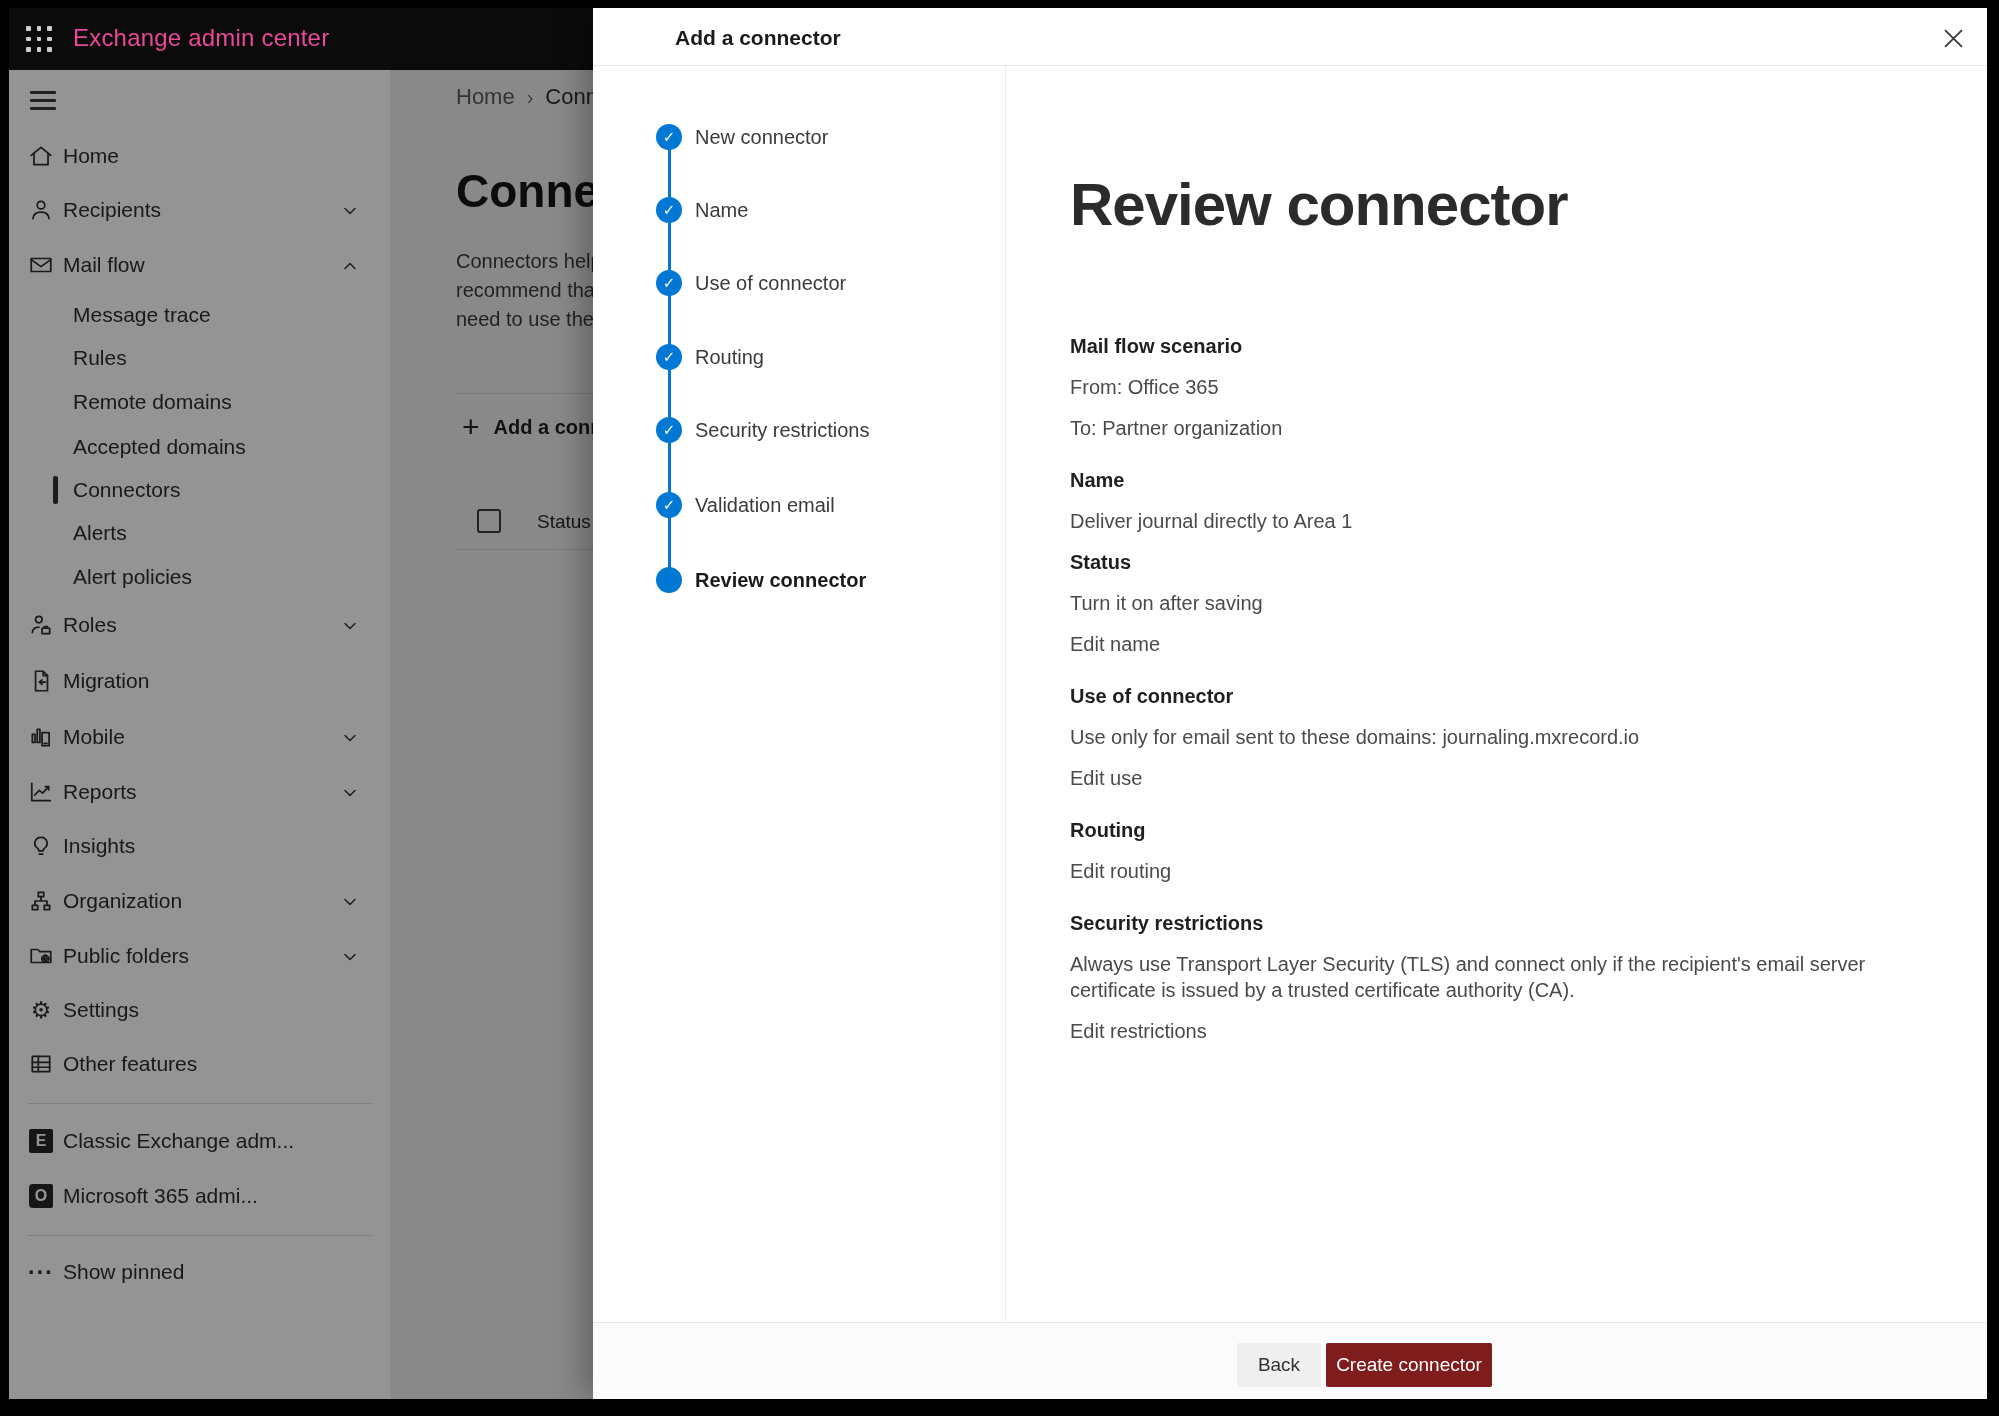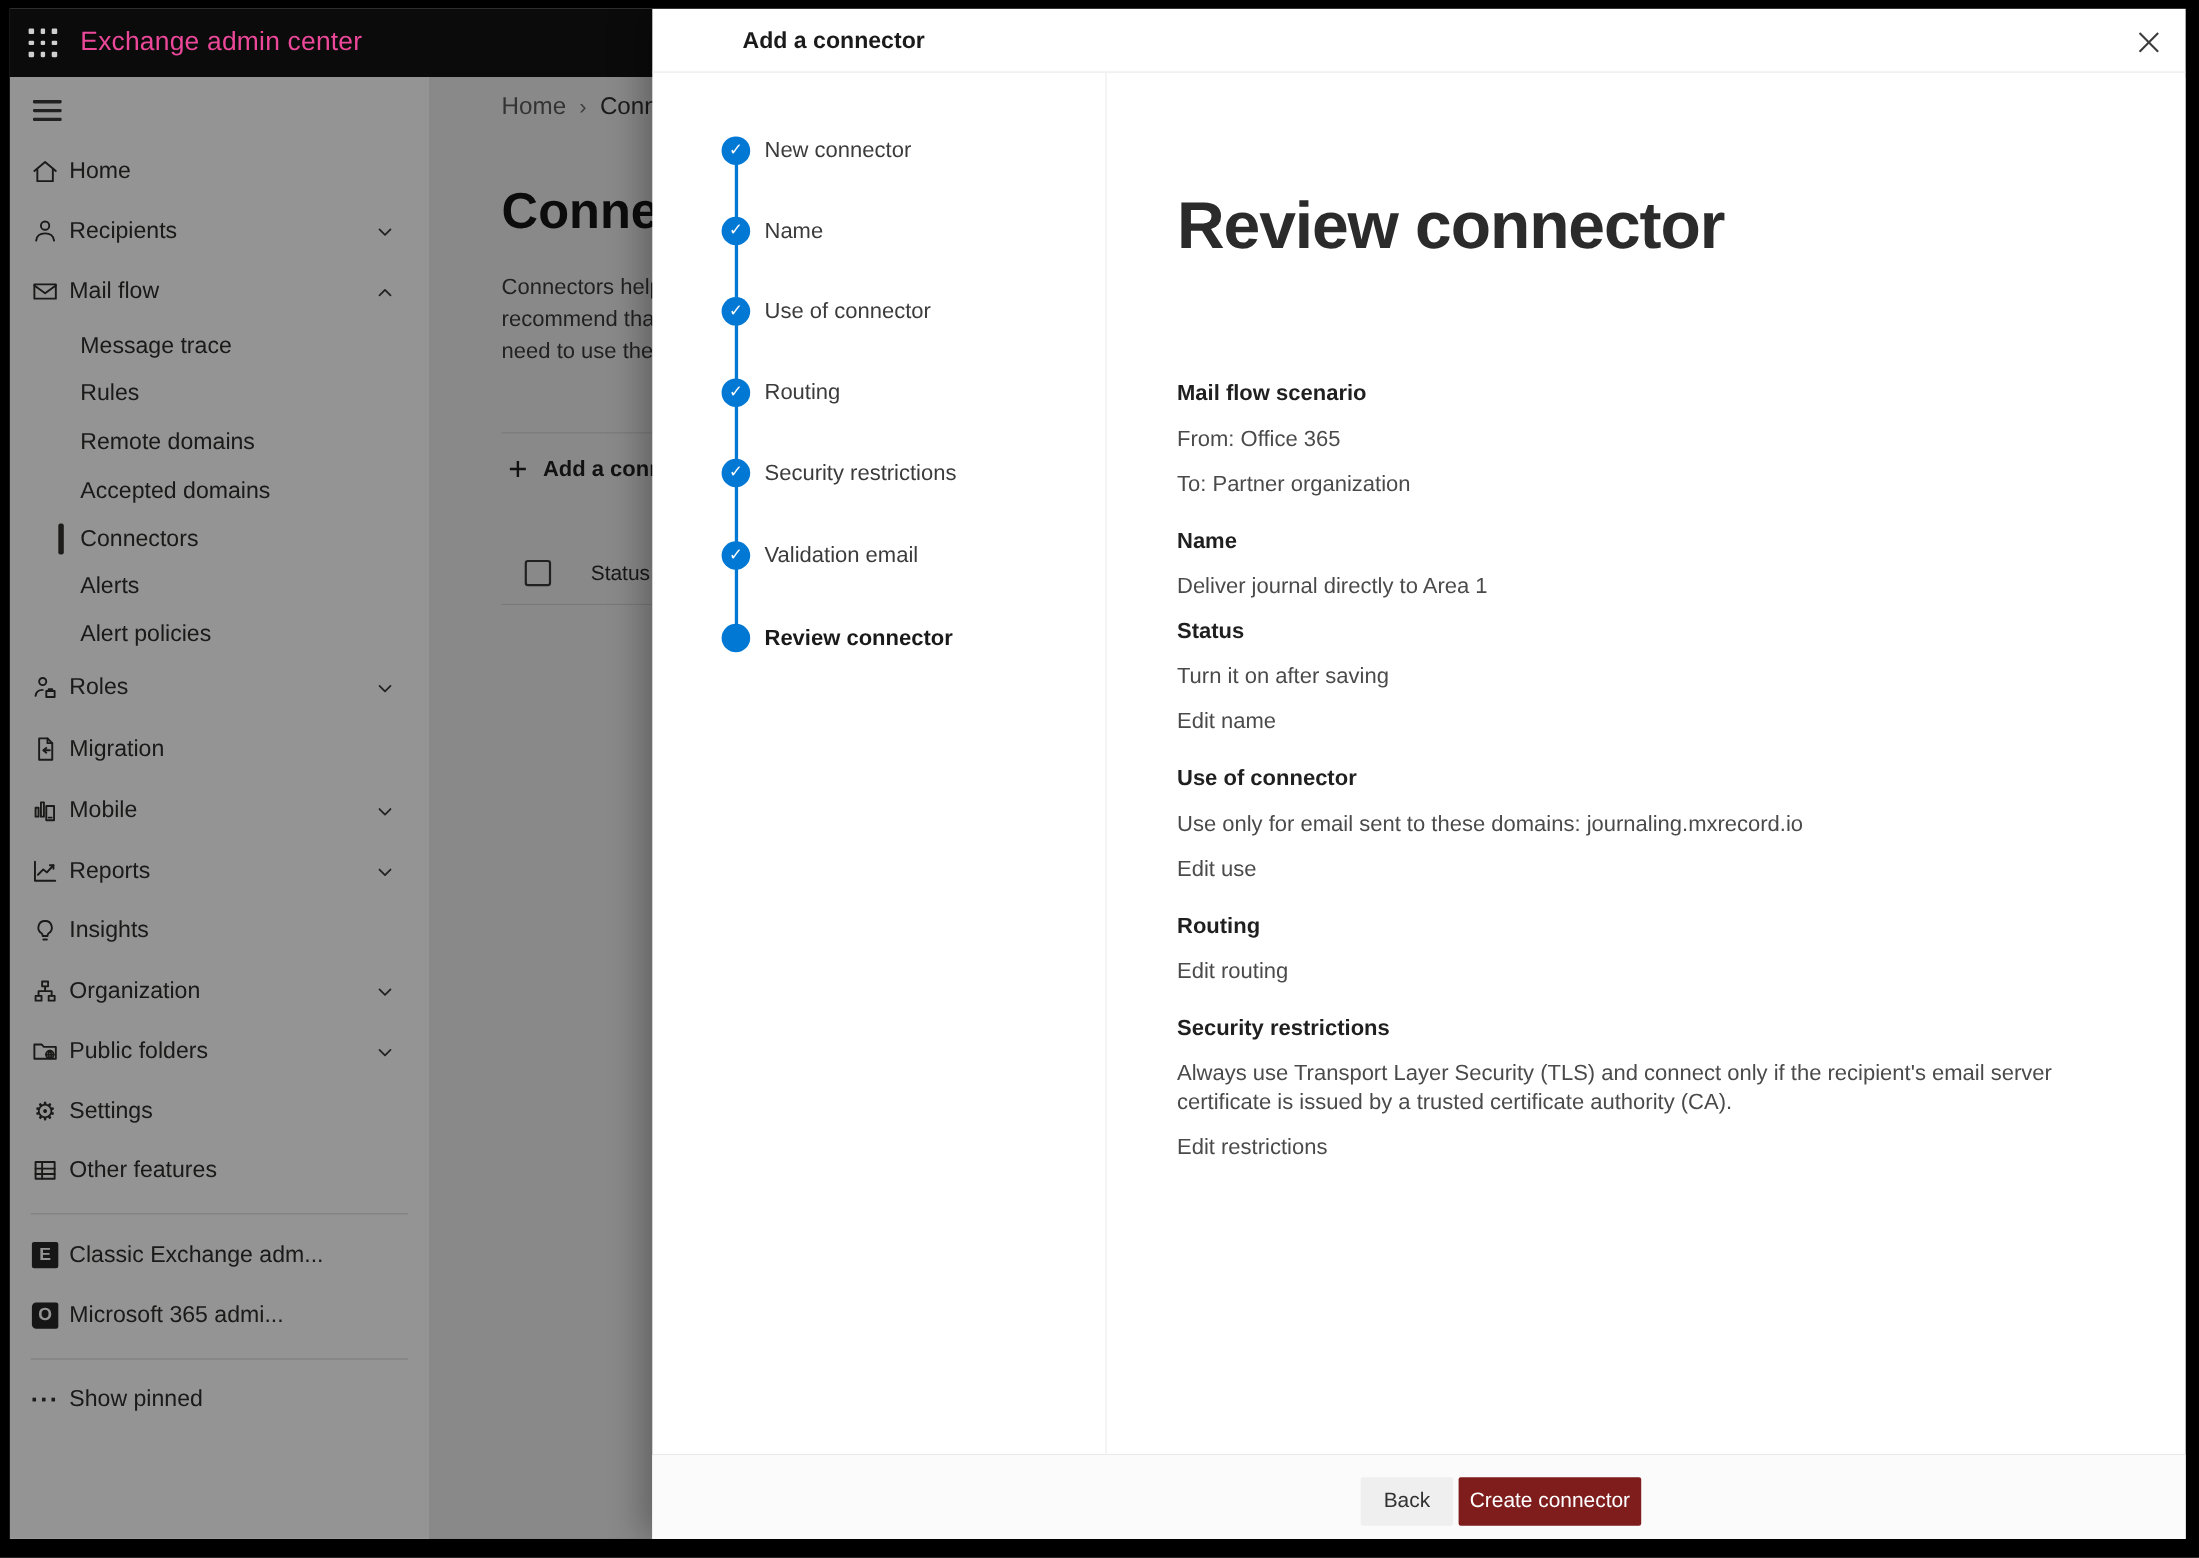--- a/index.html
+++ b/index.html
@@ -63,21 +63,21 @@
   .step .dot{position:absolute;left:63px;top:0;width:26px;height:26px;border-radius:50%;background:#0078d4;
              color:#fff;font-size:15px;font-weight:700;line-height:26px;text-align:center;}
   .step .slbl{position:absolute;left:102px;top:0;line-height:26px;font-size:20px;color:#3b3b3b;white-space:nowrap;}
   .step.current .slbl{font-weight:700;color:#1a1a1a;}
 
   
   .rv-h1{position:absolute;left:477px;top:164px;font-size:60px;line-height:66px;font-weight:700;color:#2b2b2b;letter-spacing:-1px;white-space:nowrap;}
   .rv-blocks{position:absolute;left:477px;top:325px;width:860px;}
   .blk{font-size:20px;line-height:26px;margin:0 0 15px 0;color:#4a4a4a;}
   .blk.h{font-weight:700;color:#1f1f1f;margin-top:26px;}
-  .blk.h.tight,.blk.h:first-child{margin-top:12px;}
+  .blk.h.tight,.blk.h:first-child{margin-top:0;}
   .blk.link{cursor:pointer;}
 
   
   .ftr-div{position:absolute;left:0;top:1314px;width:100%;height:1px;background:#e5e5e5;}
   .ftr{position:absolute;left:0;top:1315px;width:100%;height:76px;background:#fbfbfb;}
   .btn{position:absolute;top:20px;height:44px;border:none;border-radius:2px;font-family:inherit;font-size:19px;cursor:pointer;}
   .btn.back{left:644px;width:84px;background:#efefef;color:#323232;}
   .btn.create{left:733px;width:166px;background:#7f1d1d;color:#ffffff;}
 </style>
 </head>

